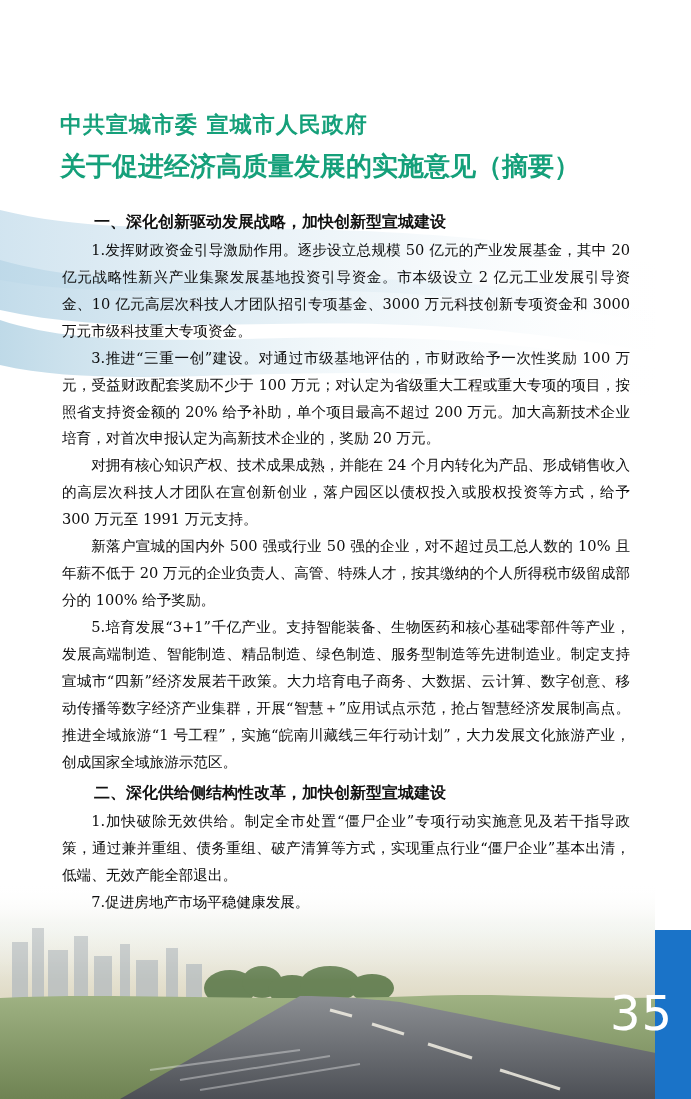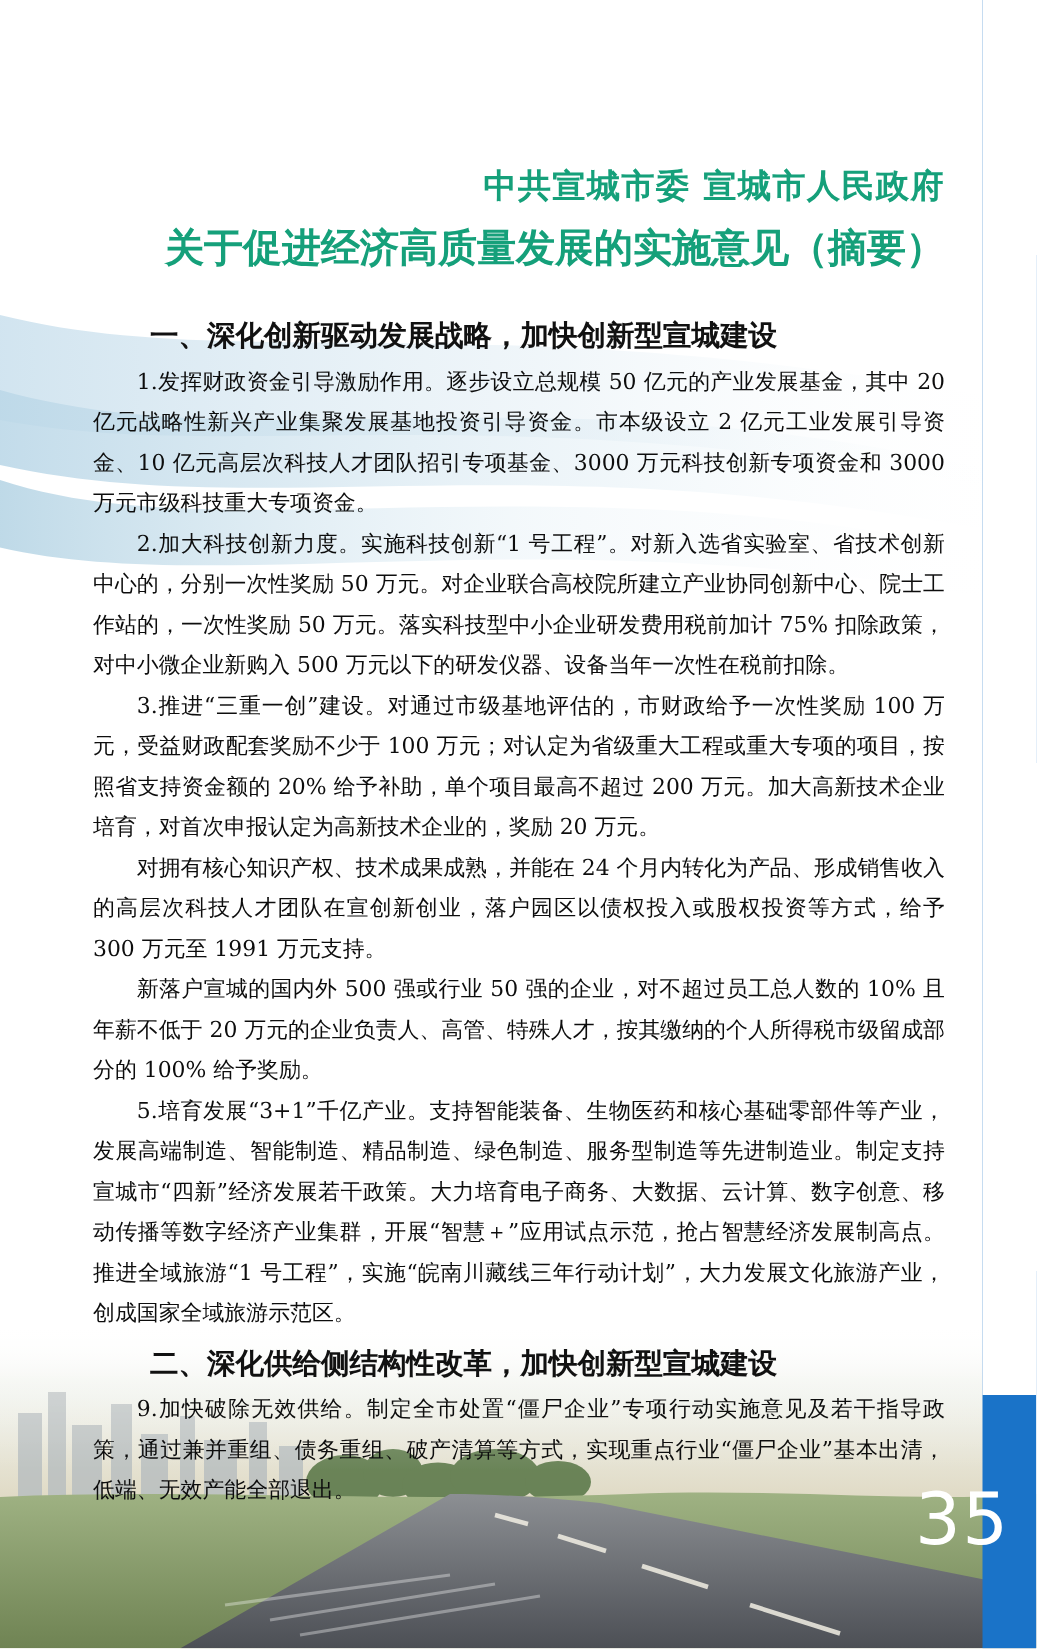--- a/index.html
+++ b/index.html
@@ -78,21 +78,21 @@
     position: relative;
     z-index: 2;
     padding: 0;
   }
 
   .title-block {
     position: absolute;
     left: 60px;
     top: 108px;
     width: 570px;
-    text-align: right;
+    text-align: left;
     z-index: 2;
   }
   .title-line-1 {
     font-size: 22px;
     font-weight: bold;
     color: #15a07a;
     letter-spacing: 1px;
     line-height: 1.5;
     white-space: nowrap;
   }
@@ -108,21 +108,21 @@
 
   .body-block {
     position: absolute;
     left: 62px;
     top: 205px;
     width: 568px;
     z-index: 2;
   }
 
   .sec-heading {
-    font-size: 19px;
+    font-size: 16px;
     font-weight: bold;
     color: #111111;
     text-indent: 2em;
     line-height: 1.85;
     margin: 2px 0 0 0;
   }
   .para {
     font-size: 14.6px;
     color: #0d0d0d;
     line-height: 1.85;
@@ -231,24 +231,24 @@
 
   <div class="title-block">
     <div class="title-line-1">中共宣城市委 宣城市人民政府</div>
     <div class="title-line-2">关于促进经济高质量发展的实施意见（摘要）</div>
   </div>
 
   <div class="body-block content">
 
     <div class="sec-heading">一、深化创新驱动发展战略，加快创新型宣城建设</div>
     <p class="para">1.发挥财政资金引导激励作用。逐步设立总规模 50 亿元的产业发展基金，其中 20 亿元战略性新兴产业集聚发展基地投资引导资金。市本级设立 2 亿元工业发展引导资金、10 亿元高层次科技人才团队招引专项基金、3000 万元科技创新专项资金和 3000 万元市级科技重大专项资金。</p>
-    <p class="para">2.加大科技创新力度。实施科技创新“1 号工程”。对新入选省实验室、省技术创新中心的，分别一次性奖励 50 万元。对企业联合高校院所建立产业协同创新中心、院士工作站的，一次性奖励 50 万元。落实科技型中小企业研发费用税前加计 75% 扣除政策，对中小微企业新购入 500 万元以下的研发仪器、设备当年一次性在税前扣除。</p>
     <p class="para">3.推进“三重一创”建设。对通过市级基地评估的，市财政给予一次性奖励 100 万元，受益财政配套奖励不少于 100 万元；对认定为省级重大工程或重大专项的项目，按照省支持资金额的 20% 给予补助，单个项目最高不超过 200 万元。加大高新技术企业培育，对首次申报认定为高新技术企业的，奖励 20 万元。</p>
     <p class="para">对拥有核心知识产权、技术成果成熟，并能在 24 个月内转化为产品、形成销售收入的高层次科技人才团队在宣创新创业，落户园区以债权投入或股权投资等方式，给予 300 万元至 1991 万元支持。</p>
     <p class="para">新落户宣城的国内外 500 强或行业 50 强的企业，对不超过员工总人数的 10% 且年薪不低于 20 万元的企业负责人、高管、特殊人才，按其缴纳的个人所得税市级留成部分的 100% 给予奖励。</p>
     <p class="para">5.培育发展“3+1”千亿产业。支持智能装备、生物医药和核心基础零部件等产业，发展高端制造、智能制造、精品制造、绿色制造、服务型制造等先进制造业。制定支持宣城市“四新”经济发展若干政策。大力培育电子商务、大数据、云计算、数字创意、移动传播等数字经济产业集群，开展“智慧＋”应用试点示范，抢占智慧经济发展制高点。推进全域旅游“1 号工程”，实施“皖南川藏线三年行动计划”，大力发展文化旅游产业，创成国家全域旅游示范区。</p>
 
     <div class="sec-heading">二、深化供给侧结构性改革，加快创新型宣城建设</div>
-    <p class="para">9.加快破除无效供给。制定全市处置“僵尸企业”专项行动实施意见及若干指导政策，通过兼并重组、债务重组、破产清算等方式，实现重点行业“僵尸企业”基本出清，低端、无效产能全部退出。</p>
+    <p class="para">1.加快破除无效供给。制定全市处置“僵尸企业”专项行动实施意见及若干指导政策，通过兼并重组、债务重组、破产清算等方式，实现重点行业“僵尸企业”基本出清，低端、无效产能全部退出。</p>
+    <p class="para">7.促进房地产市场平稳健康发展。</p>
 
   </div>
 
 </div>
 
 </body></html>

